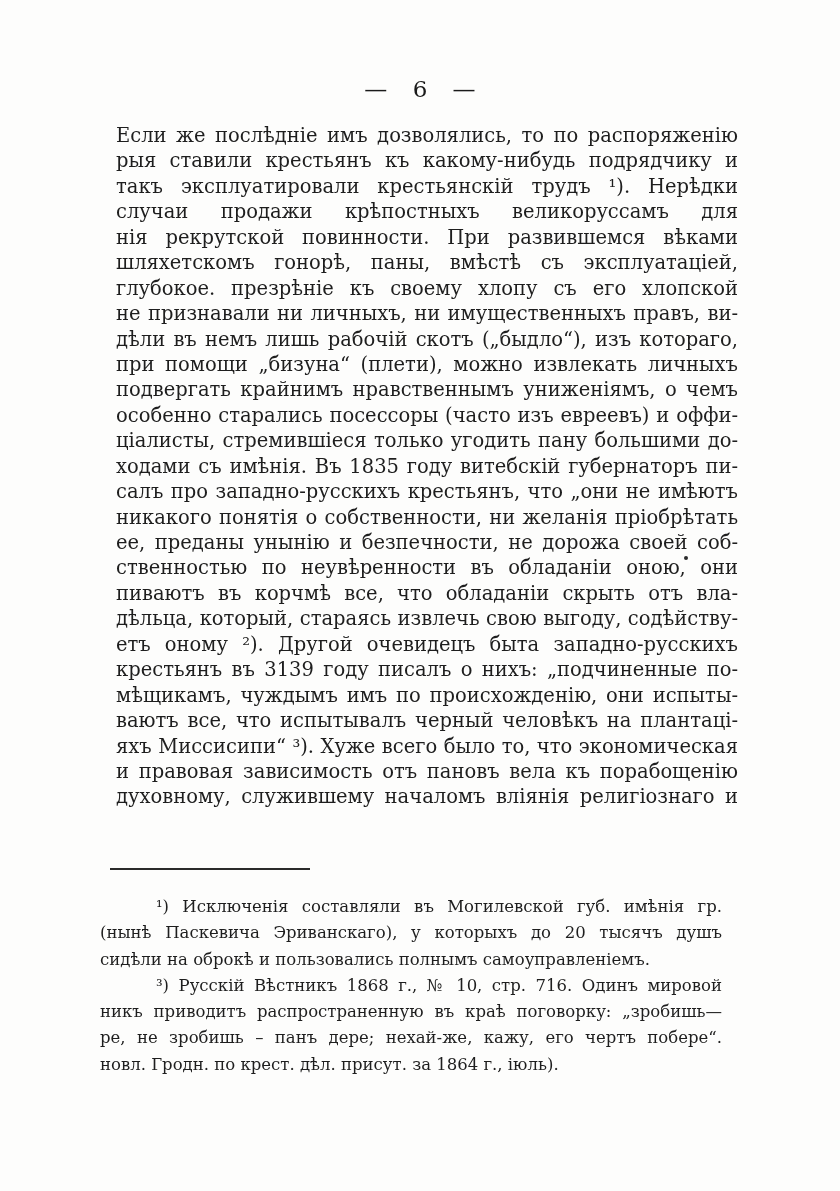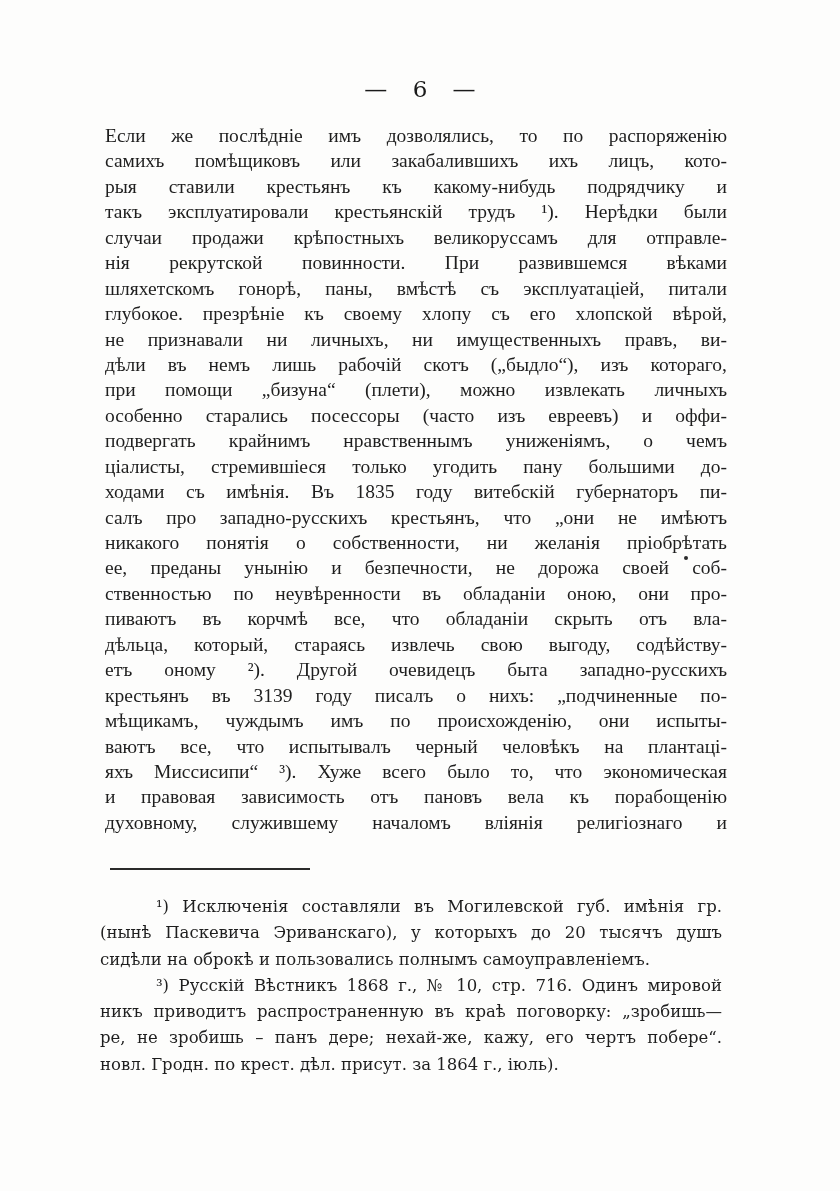--- a/index.html
+++ b/index.html
@@ -21,24 +21,23 @@
     top: 76px;
     left: 0;
     right: 0;
     text-align: center;
     font-size: 23px;
     word-spacing: 18px;
     color: #1a1a1a;
   }
   .body-text {
     position: absolute;
-    left: 105px;
+    left: 116px;
     top: 123px;
     width: 622px;
-    font-family: Liberation Serif, serif;
   }
   .line {
     white-space: normal;
     overflow: hidden;
   }
   .body-line {
     font-size: 19.5px;
     line-height: 25.45px;
     height: 25.45px;
     text-align: justify;
@@ -85,32 +84,31 @@
 </head>
 <body>
 
 <div class="page">
 
   <div class="page-header">— 6 —</div>
 
   <div class="body-text">
 
   <div class="line body-line">Если же послѣдніе имъ дозволялись, то по распоряженію</div>
-      <div class="line body-line">самихъ помѣщиковъ или закабалившихъ ихъ лицъ, кото-</div>
       <div class="line body-line">рыя ставили крестьянъ къ какому-нибудь подрядчику и</div>
       <div class="line body-line">такъ эксплуатировали крестьянскій трудъ ¹). Нерѣдки были</div>
       <div class="line body-line">случаи продажи крѣпостныхъ великоруссамъ для отправле-</div>
       <div class="line body-line">нія рекрутской повинности. При развившемся вѣками</div>
       <div class="line body-line">шляхетскомъ гонорѣ, паны, вмѣстѣ съ эксплуатаціей, питали</div>
       <div class="line body-line">глубокое. презрѣніе къ своему хлопу съ его хлопской вѣрой,</div>
       <div class="line body-line">не признавали ни личныхъ, ни имущественныхъ правъ, ви-</div>
       <div class="line body-line">дѣли въ немъ лишь рабочій скотъ („быдло“), изъ котораго,</div>
       <div class="line body-line">при помощи „бизуна“ (плети), можно извлекать личныхъ</div>
+      <div class="line body-line">подвергать крайнимъ нравственнымъ униженіямъ, о чемъ</div>
       <div class="line body-line">особенно старались посессоры (часто изъ евреевъ) и оффи-</div>
-      <div class="line body-line">подвергать крайнимъ нравственнымъ униженіямъ, о чемъ</div>
       <div class="line body-line">ціалисты, стремившіеся только угодить пану большими до-</div>
       <div class="line body-line">ходами съ имѣнія. Въ 1835 году витебскій губернаторъ пи-</div>
       <div class="line body-line">салъ про западно-русскихъ крестьянъ, что „они не имѣютъ</div>
       <div class="line body-line">никакого понятія о собственности, ни желанія пріобрѣтать</div>
       <div class="line body-line">ее, преданы унынію и безпечности, не дорожа своей соб-</div>
       <div class="line body-line">ственностью по неувѣренности въ обладаніи оною, они про-</div>
       <div class="line body-line">пиваютъ въ корчмѣ все, что обладаніи скрыть отъ вла-</div>
       <div class="line body-line">дѣльца, который, стараясь извлечь свою выгоду, содѣйству-</div>
       <div class="line body-line">етъ оному ²). Другой очевидецъ быта западно-русскихъ</div>
       <div class="line body-line">крестьянъ въ 3139 году писалъ о нихъ: „подчиненные по-</div>

